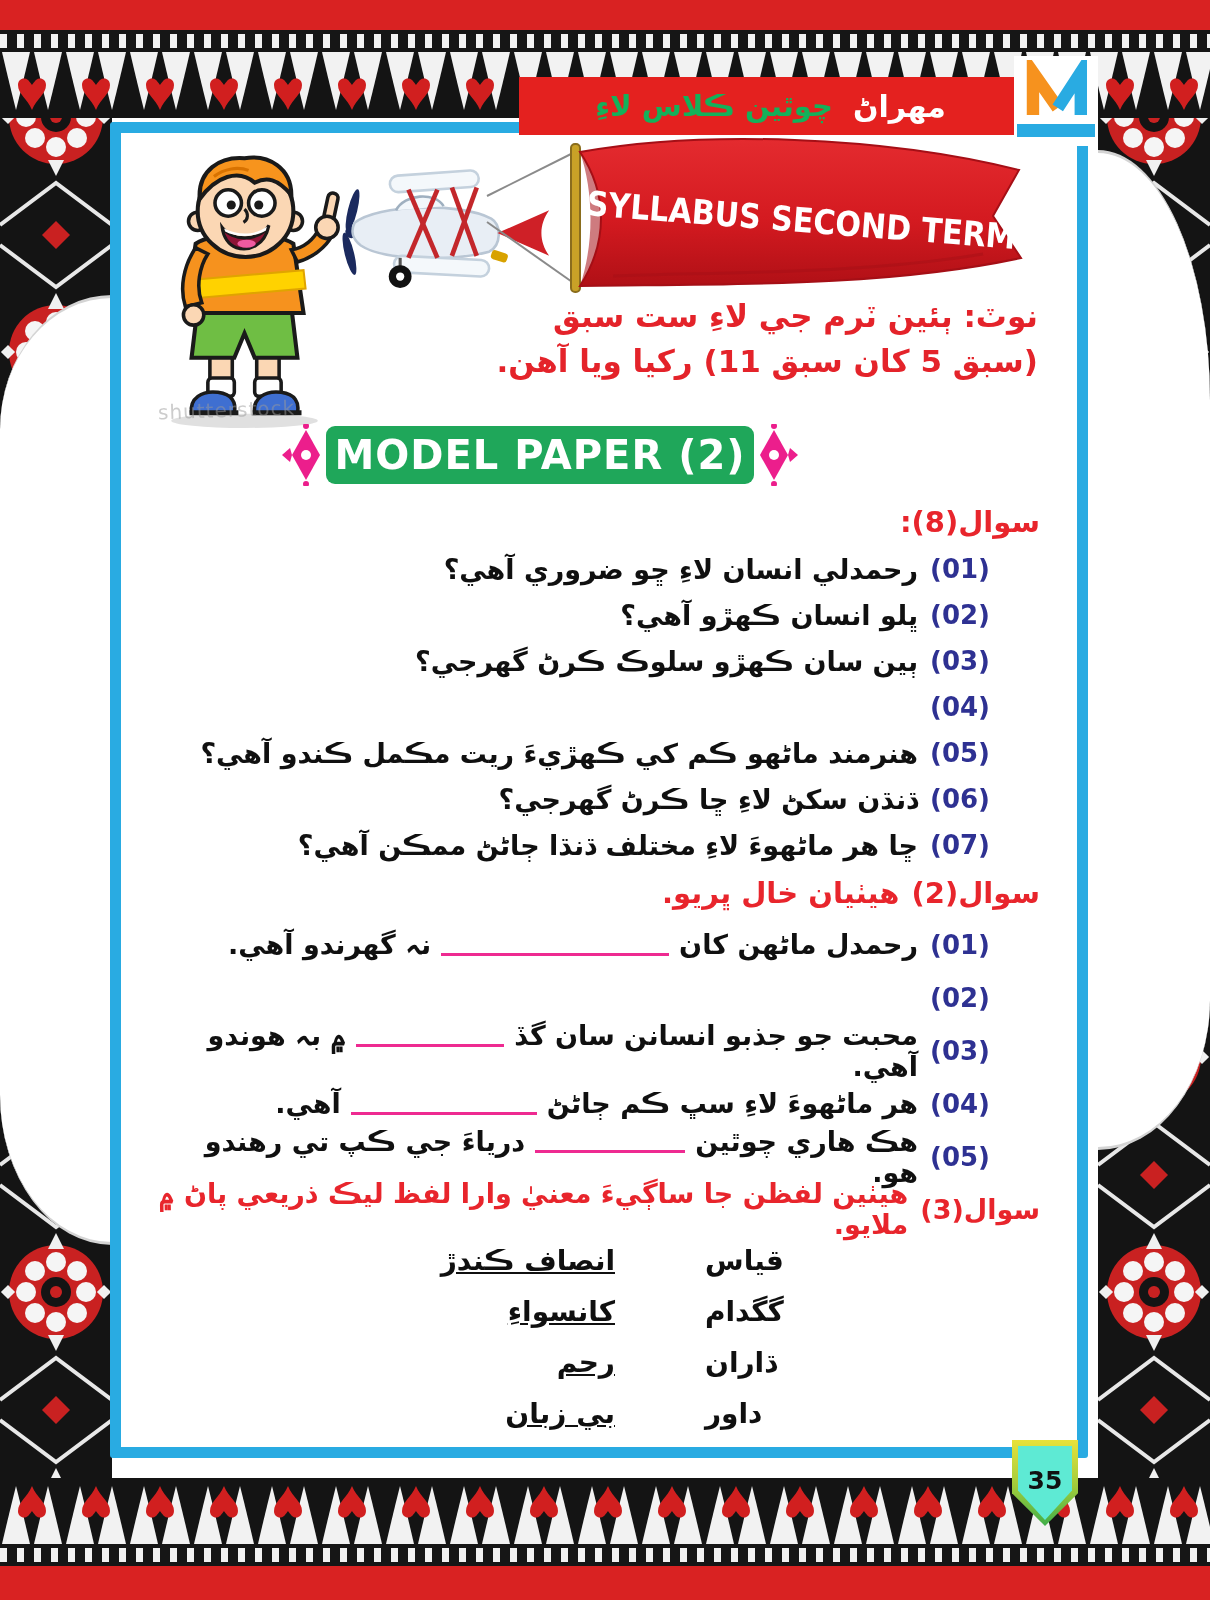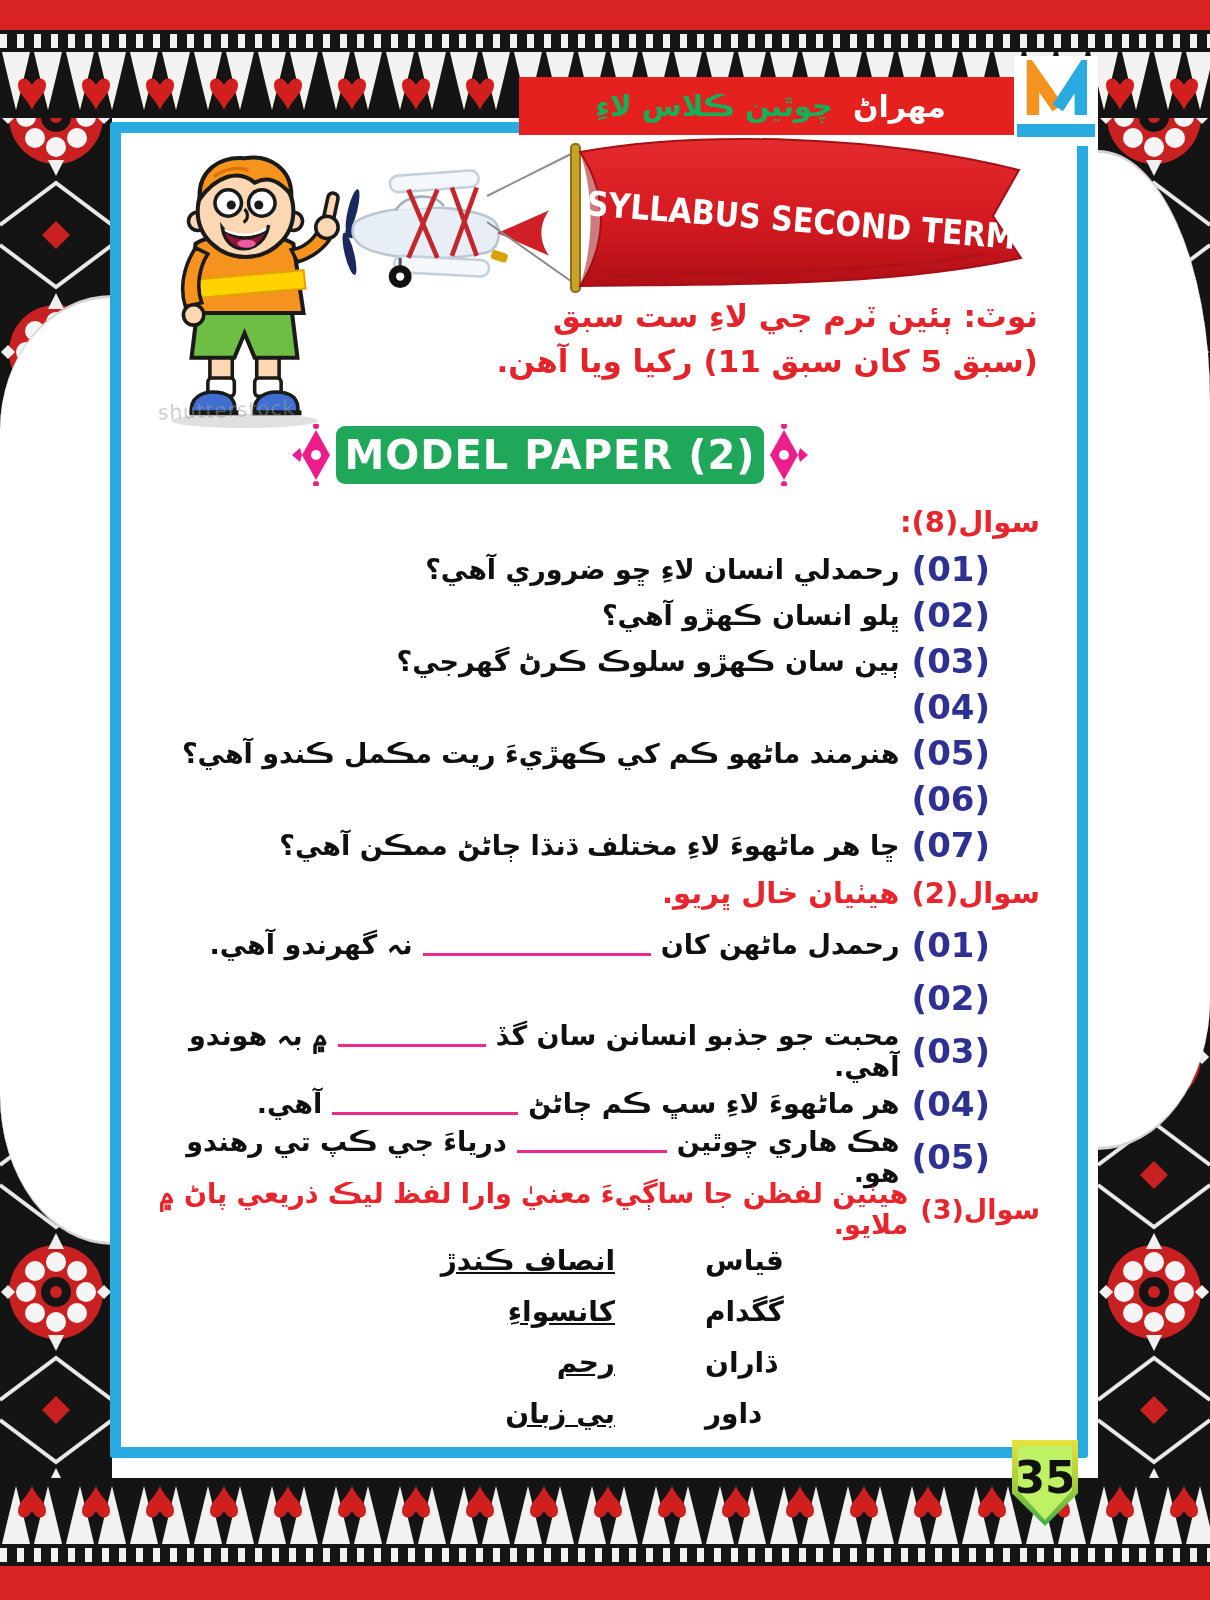--- a/index.html
+++ b/index.html
@@ -46,46 +46,46 @@
   .plane{ position:absolute; left:336px; top:158px; width:238px; height:146px; z-index:5; }
   .flagwrap { position:absolute; left:463px; top:136px; width:575px; height:168px; z-index:5; }
   .wm { position:absolute; left:158px; top:398px; z-index:5; font-size:20px; color:#9a9a9a; opacity:.5;
         transform:rotate(-2deg); letter-spacing:1px; }
 
   
   .note { position:absolute; right:172px; top:294px; z-index:5; direction:rtl; text-align:right;
           color:#e4232a; font-size:31px; font-weight:bold; line-height:1.45; }
 
   
-  .model { position:absolute; left:292px; top:424px; z-index:5; display:flex; align-items:center; gap:2px; }
+  .model { position:absolute; left:282px; top:424px; z-index:5; display:flex; align-items:center; gap:2px; }
   .model-pill { width:428px; height:58px; background:#1fa75a; border-radius:9px; color:#fff;
       font-size:40px; font-weight:bold; display:flex; align-items:center; justify-content:center; letter-spacing:1px; }
 
   
   .qa { position:absolute; left:152px; top:497px; width:888px; z-index:5; direction:rtl; color:#101010; }
   .qh { height:49px; display:flex; gap:12px; align-items:center; color:#e8252c; font-weight:bold; font-size:29px; }
   .qh.h2 { height:50px; } .qh.h3 { height:52px; font-size:27px; }
   .qrow { height:46px; display:flex; gap:12px; align-items:center; padding-right:50px;
           font-size:27px; font-weight:bold; }
   .qrow.fill { height:53px; }
-  .qnum { color:#2e3192; direction:ltr; font-weight:bold; font-size:34px; min-width:56px; text-align:right; flex:none; }
+  .qnum { color:#2e3192; direction:ltr; font-weight:bold; font-size:26px; min-width:56px; text-align:right; flex:none; }
   .blank { display:inline-block; height:20px; border-bottom:3px solid #ee2a91; margin:0 10px; vertical-align:-2px; }
   .b1{width:228px} .b2{width:300px} .b3{width:148px} .b4{width:186px} .b5{width:150px}
   .pairs { padding-right:200px; }
   .prow { height:51px; display:flex; align-items:center; gap:90px; font-size:28px; font-weight:bold; }
   .pcell1 { min-width:135px; text-align:left; flex:none; }
   .pcell2 { text-align:left;text-decoration:underline; }
 
   
   .badge { position:absolute; left:1012px; top:1440px; width:66px; height:86px; z-index:7; }
   .badge-outer { position:absolute; inset:0; clip-path:polygon(0 0,100% 0,100% 62%,50% 100%,0 62%);
       background:linear-gradient(180deg,#e8e23a,#9ecb3b 55%,#3fae49); }
   .badge-inner { position:absolute; inset:6px; clip-path:polygon(0 0,100% 0,100% 60%,50% 100%,0 60%);
-      background:#bef264; display:flex; justify-content:center; align-items:flex-start; padding-top:6px;
-      font-size:44px; font-weight:bold; color:#111; }
+      background:#5eead4; display:flex; justify-content:center; align-items:flex-start; padding-top:20px;
+      font-size:25px; font-weight:bold; color:#111; }
 </style>
 </head>
 <body>
 
 <div class="page">
 
   <svg width="0" height="0" style="position:absolute" aria-hidden="true">
     <defs>
       <pattern id="sideTile" width="112" height="235" patternUnits="userSpaceOnUse">
         <rect width="112" height="235" fill="#141414"></rect>
@@ -280,20 +280,21 @@
     </div>
     <div class="qrow">
       <span class="qnum">(04)</span>
     </div>
     <div class="qrow">
       <span class="qnum">(05)</span>
       <span>هنرمند ماڻهو ڪم کي ڪهڙيءَ ريت مڪمل ڪندو آهي؟</span>
     </div>
     <div class="qrow">
       <span class="qnum">(06)</span>
+      <span>ڌنڌن سکڻ لاءِ ڇا ڪرڻ گهرجي؟</span>
     </div>
     <div class="qrow">
       <span class="qnum">(07)</span>
       <span>ڇا هر ماڻهوءَ لاءِ مختلف ڌنڌا ڄاڻڻ ممڪن آهي؟</span>
     </div>
 
     <div class="qh h2">
       <span>سوال(2)</span>
       <span>هيٺيان خال ڀريو.</span>
     </div>

